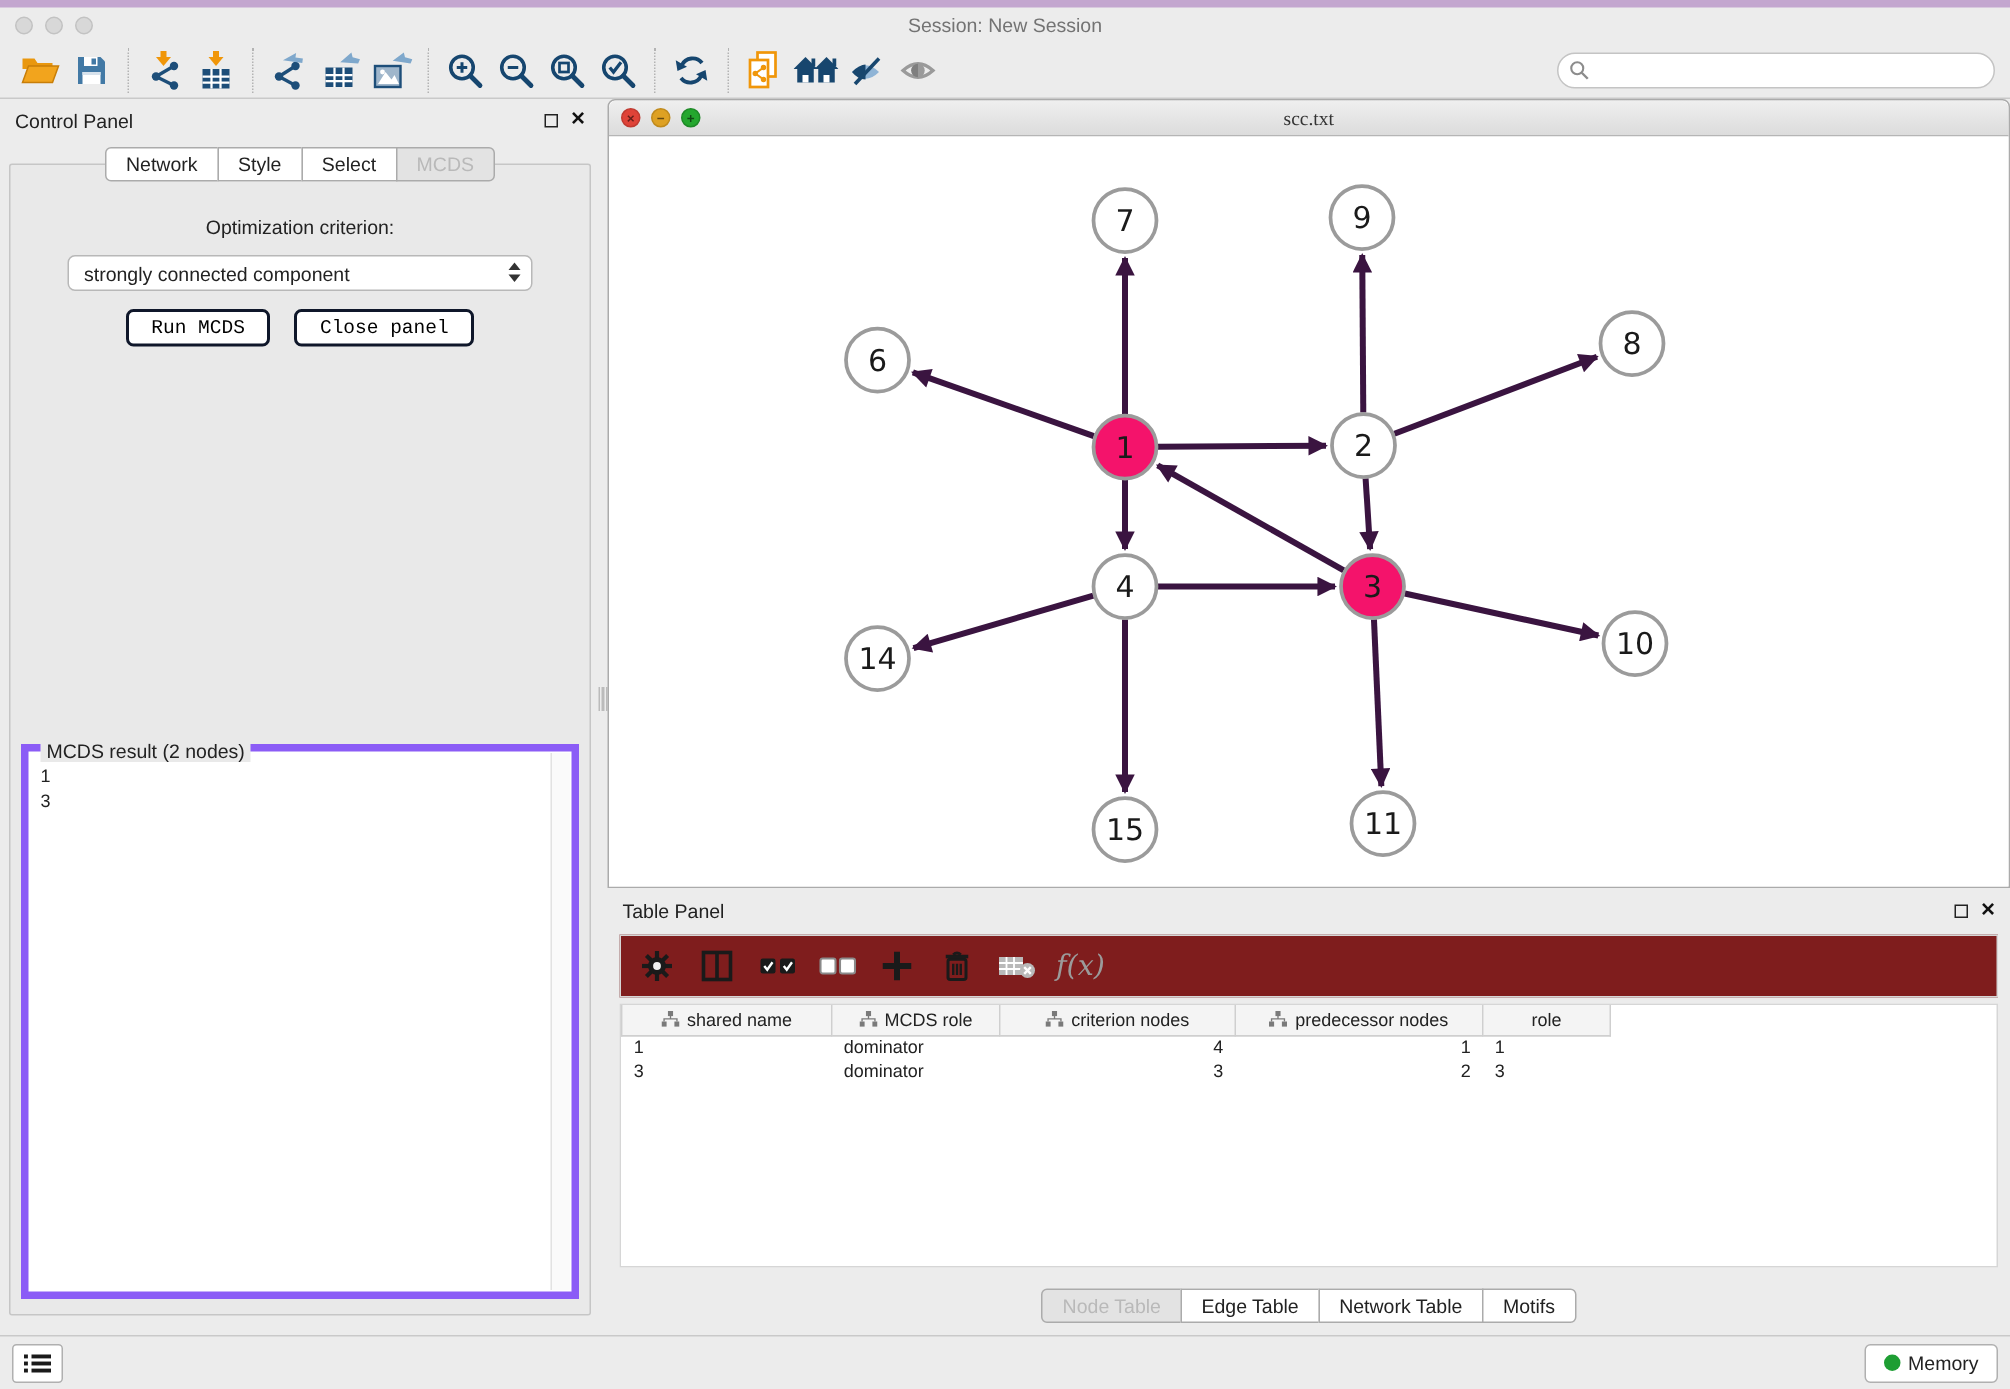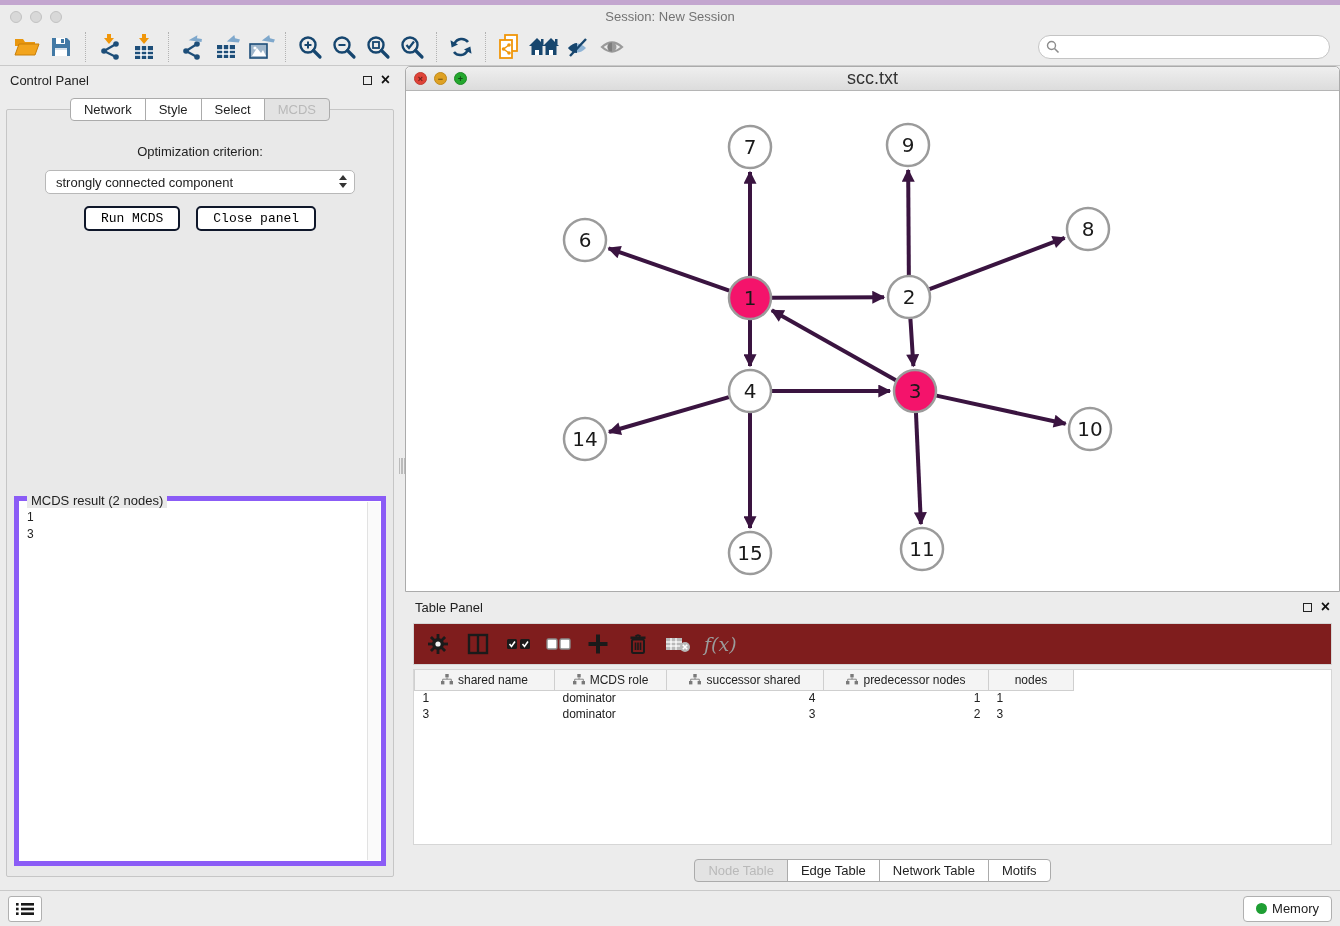--- a/index.html
+++ b/index.html
@@ -53,21 +53,21 @@
   .hgrip i { height:1.5px; width:100%; background:#BBB; }
 
   
   .net-window { position:absolute; left:405px; top:66px; width:935px; height:526px; border:1px solid #ABABAB; border-radius:5px 5px 0 0; background:#fff; }
   .net-titlebar { height:24px; background:linear-gradient(#EFEFEF,#DCDCDC); border-bottom:1px solid #B5B5B5; border-radius:5px 5px 0 0; position:relative; display:flex; align-items:center; }
   .traffic { display:flex; gap:7px; margin-left:8px; z-index:2; }
   .traffic span { width:13px; height:13px; border-radius:50%; font-size:9px; font-weight:bold; display:flex; align-items:center; justify-content:center; color:rgba(0,0,0,.55); }
   .tl-red { background:#DF4338; border:1px solid #C03A30; }
   .tl-yellow { background:#DEA123; border:1px solid #C08A1B; }
   .tl-green { background:#24A72E; border:1px solid #1D8A26; }
-  .net-title { position:absolute; left:0; right:0; text-align:center; font-size:18px; color:#333; }
+  .net-title { position:absolute; left:0; right:0; text-align:center; font-size:13px; color:#333;font-family:Liberation Serif, serif; }
   .net-canvas { width:100%; height:500px; background:#fff; }
 
   
   .table-panel { position:absolute; left:405px; top:594px; width:935px; height:292px; }
   .tp-toolbar { margin:3px 8px 0; height:42px; background:#7f1d1d; border:1px solid #D6D6D6; display:flex; align-items:center; gap:4px; padding:0 6px; }
   .tp-icon { width:36px; height:34px; display:flex; align-items:center; justify-content:center; }
   .fx-label { font-family:"DejaVu Serif", serif; font-style:italic; font-size:19px; color:#9B9B9B; margin-left:4px; }
   .tp-tablewrap { margin:4px 8px 0; background:#fff; border:1px solid #D6D6D6; height:176px; overflow:hidden; }
   table.data { border-collapse:collapse; table-layout:fixed; font-size:12px; }
   table.data th { background:#F4F4F4; border:1px solid #CFCFCF; border-top:none; font-weight:normal; height:20px; padding:0 4px; white-space:nowrap; }
@@ -480,37 +480,37 @@
               </span>
             </th>
           <th>
               <span class="th-inner">
                 <svg width="12" height="11" viewBox="0 0 12 11">
                   <rect x="4.3" y="0" width="3.4" height="3.4" fill="#7A7A7A"></rect>
                   <rect x="0" y="7" width="3.4" height="3.4" fill="#7A7A7A"></rect>
                   <rect x="8.6" y="7" width="3.4" height="3.4" fill="#7A7A7A"></rect>
                   <path d="M6 3.4 V5.2 M1.7 7 V5.2 H10.3 V7" fill="none" stroke="#7A7A7A" stroke-width="0.9"></path>
                 </svg>
-                <span>successor shared</span>
+                <span>criterion nodes</span>
               </span>
             </th>
           <th>
               <span class="th-inner">
                 <svg width="12" height="11" viewBox="0 0 12 11">
                   <rect x="4.3" y="0" width="3.4" height="3.4" fill="#7A7A7A"></rect>
                   <rect x="0" y="7" width="3.4" height="3.4" fill="#7A7A7A"></rect>
                   <rect x="8.6" y="7" width="3.4" height="3.4" fill="#7A7A7A"></rect>
                   <path d="M6 3.4 V5.2 M1.7 7 V5.2 H10.3 V7" fill="none" stroke="#7A7A7A" stroke-width="0.9"></path>
                 </svg>
                 <span>predecessor nodes</span>
               </span>
             </th>
           <th>
               <span class="th-inner">
-                <span>nodes</span>
+                <span>role</span>
               </span>
             </th>
         </tr>
       </thead>
       <tbody id="table-body">
           <tr>
             <td>1</td>
             <td>dominator</td>
             <td class="num">4</td>
             <td class="num">1</td>

